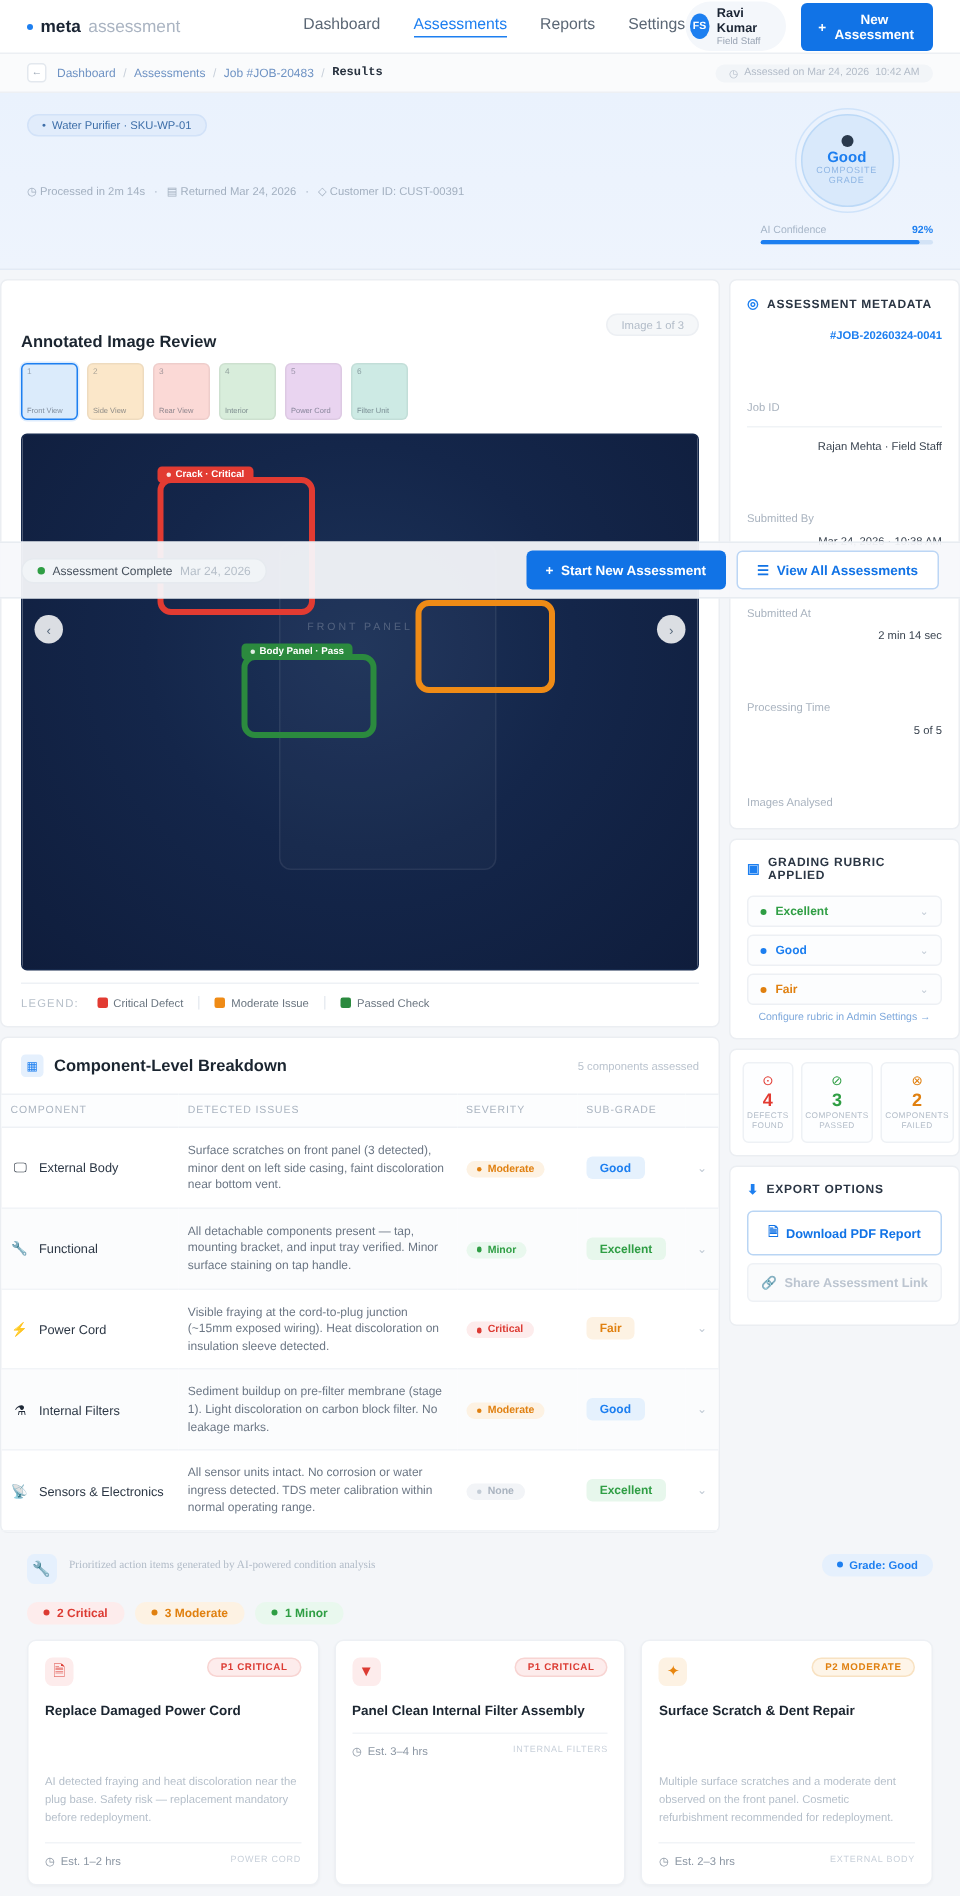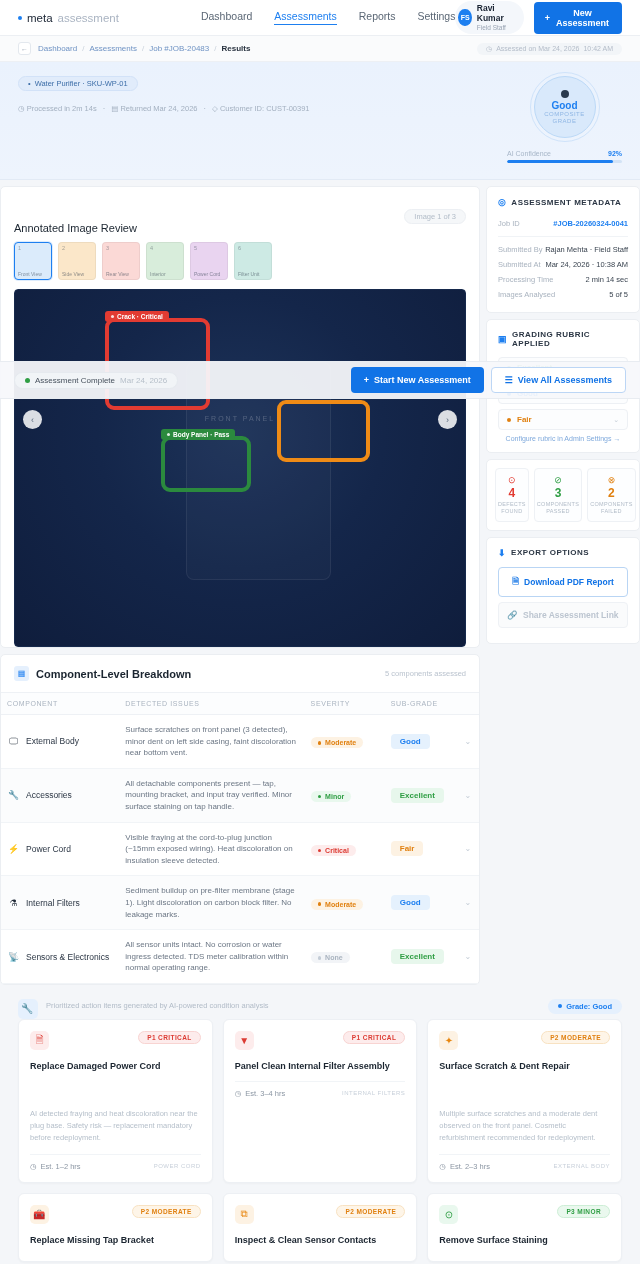--- a/index.html
+++ b/index.html
@@ -13,21 +13,21 @@
   }
   .page { width: 640px; position: relative; overflow: hidden; }
 
   
   .topnav {
     height: 36px; background: #ffffff; display: flex; align-items: center;
     padding: 0 18px; border-bottom: 1px solid #eceff3;
   }
   .brand { display: flex; align-items: center; gap: 5px; font-size: 11.5px; }
   .brand-dot { width: 4px; height: 4px; border-radius: 50%; background: #1d7ff0; }
-  .brand-strong { font-weight: normal; color: #1a2433; }
+  .brand-strong { font-weight: bold; color: #1a2433; }
   .brand-light { color: #aab4c2; }
   .nav-links { display: flex; gap: 22px; margin-left: 82px; font-size: 10.5px; color: #5b6775; }
   .nav-link { padding-bottom: 2px; }
   .nav-link.active { color: #1d7ff0; border-bottom: 1.6px solid #1d7ff0; }
   .nav-right { margin-left: auto; display: flex; align-items: center; gap: 10px; }
   .user-chip {
     display: flex; align-items: center; gap: 5px; background: #f4f7fb;
     border-radius: 20px; padding: 3px 10px 3px 3px;
   }
   .avatar {
@@ -47,21 +47,21 @@
   .crumbbar {
     height: 26px; background: #fafbfc; display: flex; align-items: center;
     padding: 0 18px; border-bottom: 1px solid #edf0f4; font-size: 8px;
   }
   .back-btn {
     width: 13px; height: 13px; border-radius: 3px; border: 1px solid #e3e8ee;
     background: #fff; display: flex; align-items: center; justify-content: center;
     color: #98a4b3; font-size: 7px; margin-right: 7px;
   }
   .crumb { color: #6f93c4; }
-  .crumb.current { color: #28323f; font-weight: bold; }
+  .crumb.current { color: #28323f; font-weight: bold; font-family: Liberation Mono, monospace; }
   .crumb-sep { color: #c8d0da; margin: 0 5px; }
   .assessed-pill {
     margin-left: auto; display: flex; align-items: center; gap: 4px;
     background: #f2f5f8; border-radius: 20px; padding: 2px 9px;
     color: #b3bcc8; font-size: 7px;
   }
 
   
   .hero {
     background: linear-gradient(180deg,#eaf2fd 0%, #eef4fd 100%);
@@ -69,21 +69,21 @@
   }
   .hero-left { flex: 1; }
   .sku-pill {
     display: inline-flex; align-items: center; gap: 4px; background: #e1ecfb;
     border: 1px solid #d2e2f8; border-radius: 20px; padding: 2px 9px;
     font-size: 7.5px; color: #3d6ea8; margin-bottom: 8px;
   }
   .hero-title { font-size: 19px; font-weight: bold; color: #16202c; letter-spacing: -0.3px; }
   .hero-sub { margin-top: 5px; font-size: 8px; color: #93a3b6; }
   .hero-sub b { color: #2272cc; }
-  .hero-meta { margin-top: 5px; font-size: 7.5px; color: #a3b0c0; display: flex; gap: 6px; flex-wrap: wrap; }
+  .hero-meta { margin-top: 24px; font-size: 7.5px; color: #a3b0c0; display: flex; gap: 6px; flex-wrap: wrap; }
   .hero-right { width: 115px; display: flex; flex-direction: column; align-items: center; }
   .grade-ring {
     width: 62px; height: 62px; border-radius: 50%; background: #d9e9fb;
     border: 1.5px solid #bcd9f7; display: flex; flex-direction: column;
     align-items: center; justify-content: center; position: relative;
   }
   .grade-ring::before {
     content: ""; position: absolute; inset: -5px; border-radius: 50%;
     border: 1.5px solid #cfe3fa;
   }
@@ -97,21 +97,21 @@
 
   
   .body-grid { display: flex; gap: 6px; padding: 6px 0 0 0; align-items: flex-start; }
   .col-main { width: 480px; }
   .col-side { width: 154px; }
 
   .card { background: #fff; border: 1px solid #ebeef2; border-radius: 5px; }
 
   
   .air-head { display: flex; align-items: center; padding: 11px 13px 8px; }
-  .air-title { font-size: 11px; font-weight: normal; color: #1b2530; margin-top: 24px; }
+  .air-title { font-size: 11px; font-weight: bold; color: #1b2530; margin-top: 24px; }
   .img-count {
     margin-left: auto; font-size: 7.5px; color: #b2bcc8; background: #f5f7f9;
     border: 1px solid #eceff3; border-radius: 20px; padding: 2px 9px;
   }
   .thumbs { display: flex; gap: 6px; padding: 0 13px 9px; }
   .thumb {
     width: 38px; height: 38px; border-radius: 4px; border: 1px solid rgba(0,0,0,.05);
     position: relative; padding: 2px 3px; display: flex; flex-direction: column;
     justify-content: space-between; cursor: pointer;
   }
@@ -227,21 +227,21 @@
   .grade.good { background: #e5f1fd; color: #1d7ff0; }
   .grade.excellent { background: #e7f7ec; color: #2f9e44; }
   .grade.fair { background: #fdf2e3; color: #e08010; }
   .chev { color: #c3ccd6; font-size: 8px; text-align: center; cursor: pointer; }
 
   
   .side-card { background: #fff; border: 1px solid #ebeef2; border-radius: 5px; padding: 10px 11px; margin-bottom: 6px; }
   .side-head { display: flex; align-items: center; gap: 5px; font-size: 8px; font-weight: bold; letter-spacing: .5px; color: #2b3644; margin-bottom: 9px; }
   .side-head .si { color: #1d7ff0; font-size: 9px; }
   .meta-row { display: flex; justify-content: space-between; font-size: 7.5px; padding: 3px 0; }
-  .meta-k { color: #a9b3bf; }
+  .meta-k { color: #a9b3bf; margin-top: 48px; }
   .meta-v { color: #3a4450; text-align: right; }
   .meta-v.link { color: #1d7ff0; font-weight: bold; }
   .meta-div { border-top: 1px solid #f0f3f6; margin: 5px 0; }
   .rubric {
     display: flex; align-items: center; border: 1px solid #edf0f4; border-radius: 4px;
     padding: 5px 8px; margin-bottom: 5px; background: #fcfdfe; cursor: pointer;
   }
   .rubric .d { width: 4px; height: 4px; border-radius: 50%; margin-right: 6px; }
   .rubric .t { font-size: 8px; font-weight: bold; }
   .rubric .c { margin-left: auto; color: #c3ccd6; font-size: 7px; }
@@ -271,21 +271,21 @@
   .btn-export.share { background: #fafbfc; color: #bcc5d0; border: 1px solid #eef1f5; }
 
   
   .refurb { padding: 14px 18px 16px; }
   .rf-head { display: flex; align-items: flex-start; }
   .rf-ico {
     width: 20px; height: 20px; border-radius: 5px; background: #e5f0fd; color: #1d7ff0;
     display: flex; align-items: center; justify-content: center; font-size: 10px; margin-right: 8px;
   }
   .rf-title { font-size: 13px; font-weight: bold; color: #16202c; }
-  .rf-sub { font-size: 7.5px; color: #b2bcc8; margin-top: 2px; }
+  .rf-sub { font-size: 7.5px; color: #b2bcc8; margin-top: 2px; font-family: Liberation Serif, serif; }
   .rf-grade {
     margin-left: auto; display: flex; align-items: center; gap: 4px; background: #e5f0fd;
     border-radius: 20px; padding: 3px 10px; font-size: 7.5px; font-weight: bold; color: #1d7ff0;
   }
   .rf-grade .d { width: 4px; height: 4px; border-radius: 50%; background: #1d7ff0; }
   .rf-pills { display: flex; gap: 7px; margin: 12px 0 10px; }
   .rf-pill {
     display: flex; align-items: center; gap: 5px; border-radius: 20px;
     padding: 3px 11px; font-size: 8px; font-weight: bold;
   }
@@ -462,20 +462,37 @@
             <div class="box-tag">
               <span class="tag-dot"></span>
               <span>Body Panel · Pass</span>
             </div>
           </div>
 
           <div class="nav-arrow left">‹</div>
           <div class="nav-arrow right">›</div>
         </div>
 
+        <div class="legend">
+          <span class="legend-label">LEGEND:</span>
+          <span class="legend-item">
+            <span class="legend-sw" id="lsw0" style="background: rgb(226, 59, 50);"></span>
+            <span>Critical Defect</span>
+          </span>
+          <span class="legend-div"></span>
+          <span class="legend-item">
+            <span class="legend-sw" id="lsw1" style="background: rgb(239, 139, 22);"></span>
+            <span>Moderate Issue</span>
+          </span>
+          <span class="legend-div"></span>
+          <span class="legend-item">
+            <span class="legend-sw" id="lsw2" style="background: rgb(43, 138, 62);"></span>
+            <span>Passed Check</span>
+          </span>
+        </div>
       </div>
 
       <div class="card" style="margin-top:6px">
         <div class="clb-head">
           <span class="clb-ico">▦</span>
           <span class="clb-title">Component-Level Breakdown</span>
           <span class="clb-count">5 components assessed</span>
         </div>
         <table class="comp">
           <thead>
@@ -499,21 +516,21 @@
                   <div class="issue-text">Surface scratches on front panel (3 detected), minor dent on left side casing, faint discoloration near bottom vent.</div>
                 </td>
                 <td class="c-sev"><span class="sev moderate"><span class="d"></span>Moderate</span></td>
                 <td class="c-sub"><span class="grade good">Good</span></td>
                 <td class="c-exp chev">⌄</td>
               </tr>
               <tr>
                 <td class="c-comp">
                   <div class="comp-cell">
                     <span class="comp-ico">🔧</span>
-                    <span class="comp-name">Accessories</span>
+                    <span class="comp-name">Functional</span>
                   </div>
                 </td>
                 <td class="c-iss">
                   <div class="issue-text">All detachable components present — tap, mounting bracket, and input tray verified. Minor surface staining on tap handle.</div>
                 </td>
                 <td class="c-sev"><span class="sev minor"><span class="d"></span>Minor</span></td>
                 <td class="c-sub"><span class="grade excellent">Excellent</span></td>
                 <td class="c-exp chev">⌄</td>
               </tr>
               <tr>
@@ -679,20 +696,34 @@
     <div class="rf-head">
       <div class="rf-ico">🔧</div>
       <div>
         <div class="rf-sub">Prioritized action items generated by AI-powered condition analysis</div>
       </div>
       <div class="rf-grade">
         <span class="d"></span>
         <span>Grade: Good</span>
       </div>
     </div>
+    <div class="rf-pills" id="rfPills">
+        <div class="rf-pill critical">
+          <span class="d"></span>
+          <span>2 Critical</span>
+        </div>
+        <div class="rf-pill moderate">
+          <span class="d"></span>
+          <span>3 Moderate</span>
+        </div>
+        <div class="rf-pill minor">
+          <span class="d"></span>
+          <span>1 Minor</span>
+        </div>
+      </div>
     <div class="rf-grid" id="rfGrid">
         <div class="rf-card">
           <div class="rf-card-top">
             <div class="rf-badge-ico red">🗎</div>
             <div class="rf-prio p1">P1 CRITICAL</div>
           </div>
           <div class="rf-card-title">Replace Damaged Power Cord</div>
           <div class="rf-card-desc">AI detected fraying and heat discoloration near the plug base. Safety risk — replacement mandatory before redeployment.</div>
           <div class="rf-card-foot">
             <span class="rf-est"><span>◷</span>Est. 1–2 hrs</span>

